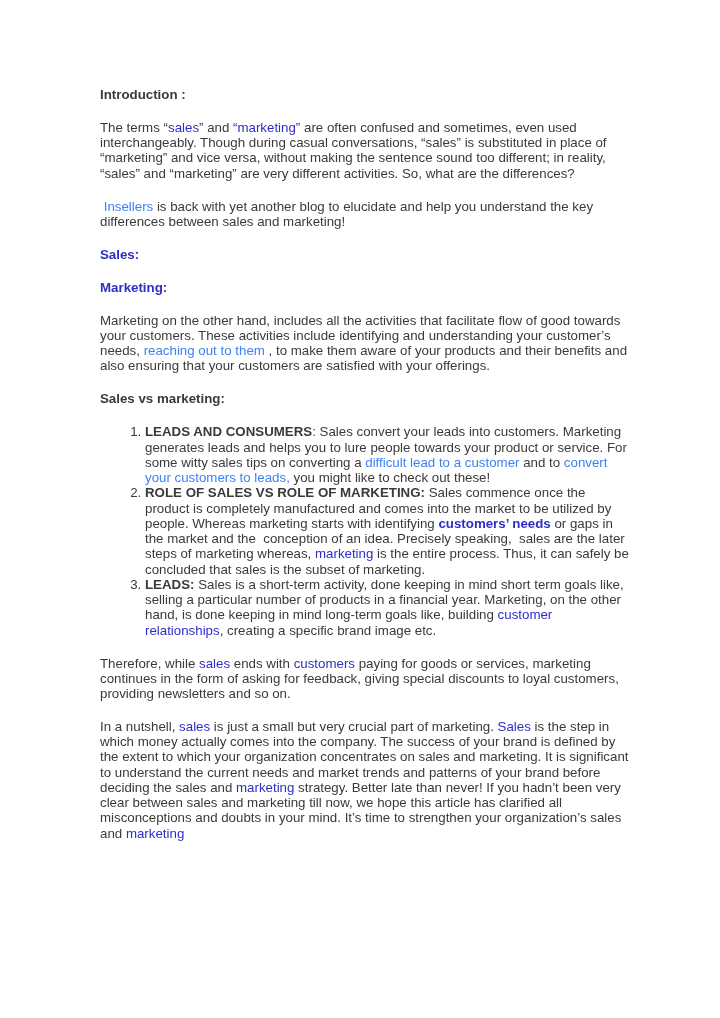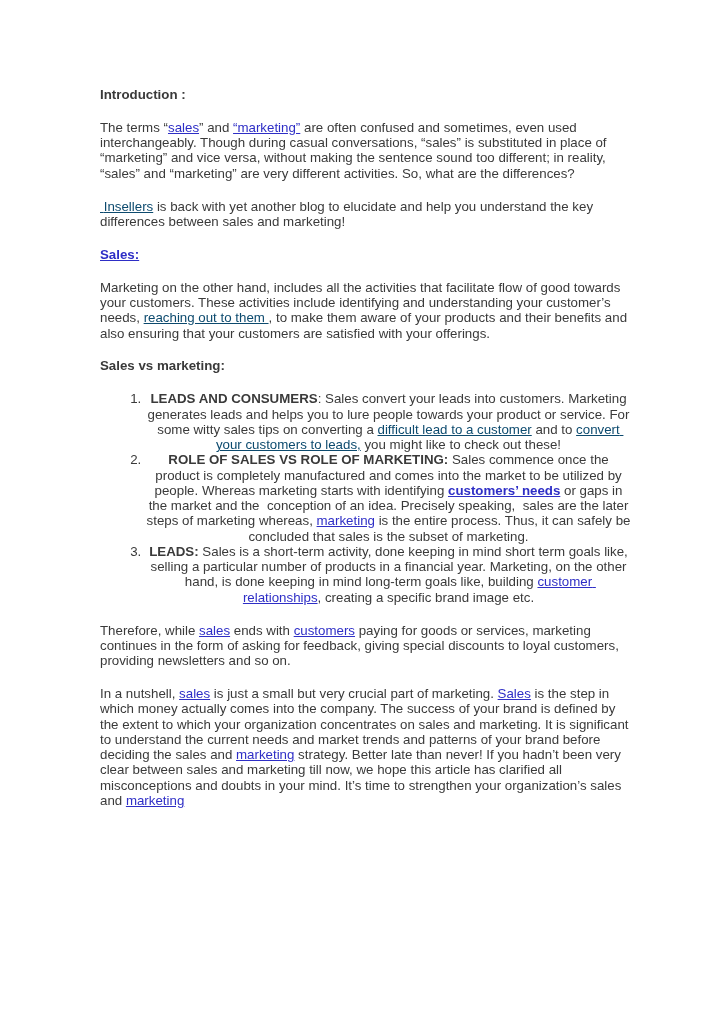--- a/index.html
+++ b/index.html
@@ -20,39 +20,39 @@
     padding: 87px 88px 40px 100px;
     box-sizing: border-box;
   }
   .doc p {
     margin: 0 0 17.7px 0;
     white-space: pre-wrap;
   }
   .doc ol {
     margin: 0 0 17.7px 0;
     padding: 0 0 0 45px;
-    text-align: center;
   }
   .doc li {
     margin: 0;
     white-space: pre-wrap;
   }
   .b { font-weight: bold; }
-  a.lnk { text-decoration: underline; cursor: pointer; }
+  a.lnk { cursor: pointer; }
   a.dark { color: #2e2ec6; }
-  a.light { color: #0c4a6e; margin-top: 44px; }
+  a.light { color: #3b82f6; margin-top: 44px; }
 </style>
 </head>
 <body>
 
 <div class="doc">
     <p><span class="b">Introduction :</span></p>
     <p><span>The terms “</span><a class="lnk dark">sales</a><span>” and </span><a class="lnk dark">“marketing”</a><span> are often confused and sometimes, even used interchangeably. Though during casual conversations, “sales” is substituted in place of “marketing” and vice versa, without making the sentence sound too different; in reality, “sales” and “marketing” are very different activities. So, what are the differences?</span></p>
     <p><a class="lnk light"> Insellers</a><span> is back with yet another blog to elucidate and help you understand the key differences between sales and marketing!</span></p>
     <p><a class="lnk dark b">Sales:</a></p>
+    <p><a class="lnk dark b">Marketing:</a></p>
     <p><span>Marketing on the other hand, includes all the activities that facilitate flow of good towards your customers. These activities include identifying and understanding your customer’s needs, </span><a class="lnk light">reaching out to them </a><span>, to make them aware of your products and their benefits and also ensuring that your customers are satisfied with your offerings.</span></p>
     <p><span class="b">Sales vs marketing:</span></p>
     <ol>
       <li><span class="b">LEADS AND CONSUMERS</span><span>: Sales convert your leads into customers. Marketing generates leads and helps you to lure people towards your product or service. For some witty sales tips on converting a </span><a class="lnk light">difficult lead to a customer</a><span> and to </span><a class="lnk light">convert your customers to leads,</a><span> you might like to check out these!</span></li>
       <li><span class="b">ROLE OF SALES VS ROLE OF MARKETING:</span><span> Sales commence once the product is completely manufactured and comes into the market to be utilized by people. Whereas marketing starts with identifying </span><a class="lnk dark b">customers’ needs</a><span> or gaps in the market and the  conception of an idea. Precisely speaking,  sales are the later steps of marketing whereas, </span><a class="lnk dark">marketing</a><span> is the entire process. Thus, it can safely be concluded that sales is the subset of marketing.</span></li>
       <li><span class="b">LEADS:</span><span> Sales is a short-term activity, done keeping in mind short term goals like, selling a particular number of products in a financial year. Marketing, on the other hand, is done keeping in mind long-term goals like, building </span><a class="lnk dark">customer relationships</a><span>, creating a specific brand image etc.</span></li>
     </ol>
     <p><span>Therefore, while </span><a class="lnk dark">sales</a><span> ends with </span><a class="lnk dark">customers</a><span> paying for goods or services, marketing continues in the form of asking for feedback, giving special discounts to loyal customers, providing newsletters and so on.</span></p>
     <p><span>In a nutshell, </span><a class="lnk dark">sales</a><span> is just a small but very crucial part of marketing. </span><a class="lnk dark">Sales</a><span> is the step in which money actually comes into the company. The success of your brand is defined by the extent to which your organization concentrates on sales and marketing. It is significant to understand the current needs and market trends and patterns of your brand before deciding the sales and </span><a class="lnk dark">marketing</a><span> strategy. Better late than never! If you hadn’t been very clear between sales and marketing till now, we hope this article has clarified all misconceptions and doubts in your mind. It’s time to strengthen your organization’s sales and </span><a class="lnk dark">marketing</a></p>
   </div>

